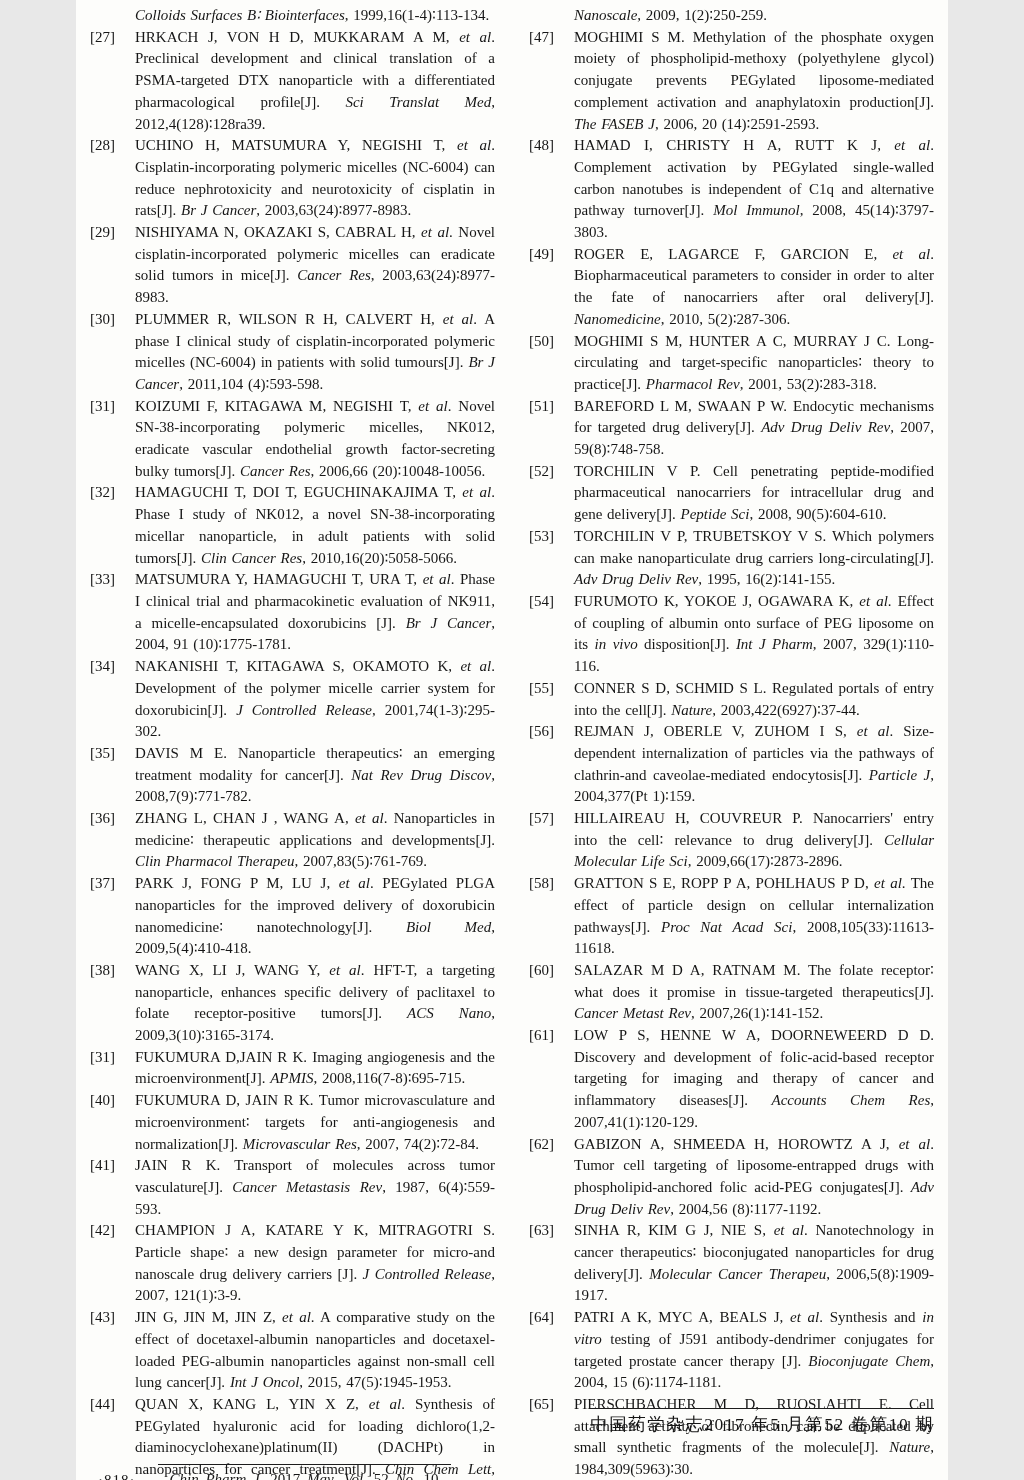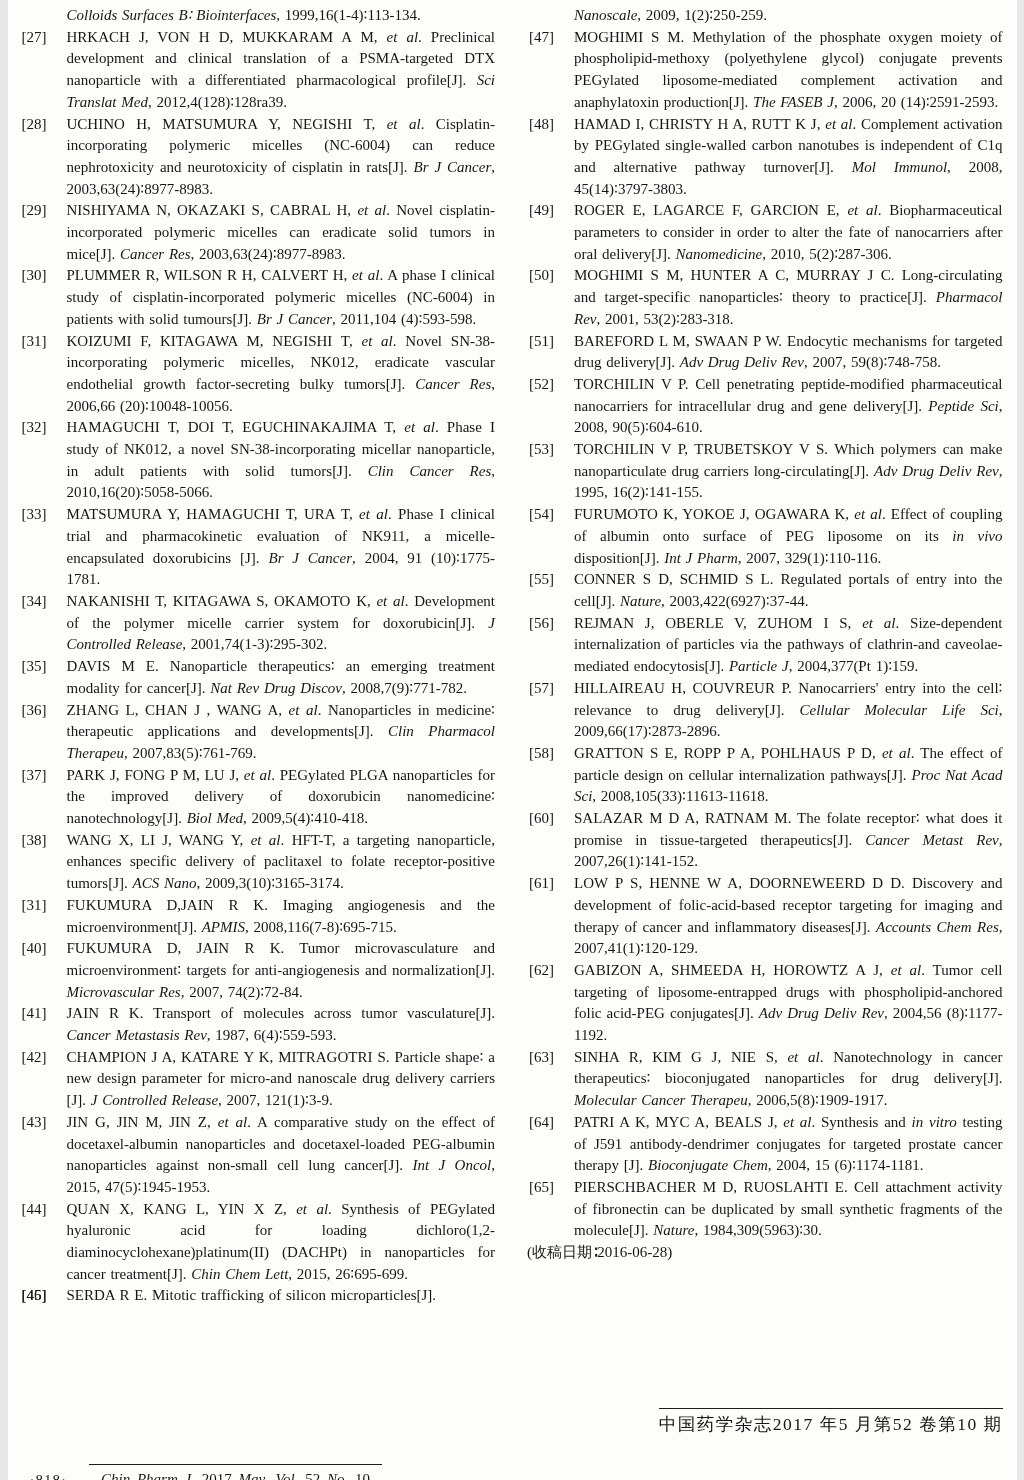--- a/index.html
+++ b/index.html
@@ -1,18 +1,18 @@
 <!DOCTYPE html>
 <html><head>
 <meta charset="utf-8">
 <style>
   html,body{margin:0;padding:0;background:#e8e8e8;}
   .page{
     position:relative;
-    width:1009px;height:1480px;
+    width:872px;height:1480px;
     background:#fdfdfb;
     color:#161616;
     font-family:"Liberation Serif","DejaVu Serif",serif;
     font-size:15px;
     line-height:21.7px;
     overflow:hidden;
     margin:0 auto;
   }
   .columns{display:flex;gap:32px;padding:5px 14px 0 12px;}
   .col{width:483px;text-align:justify;word-spacing:1px;}

